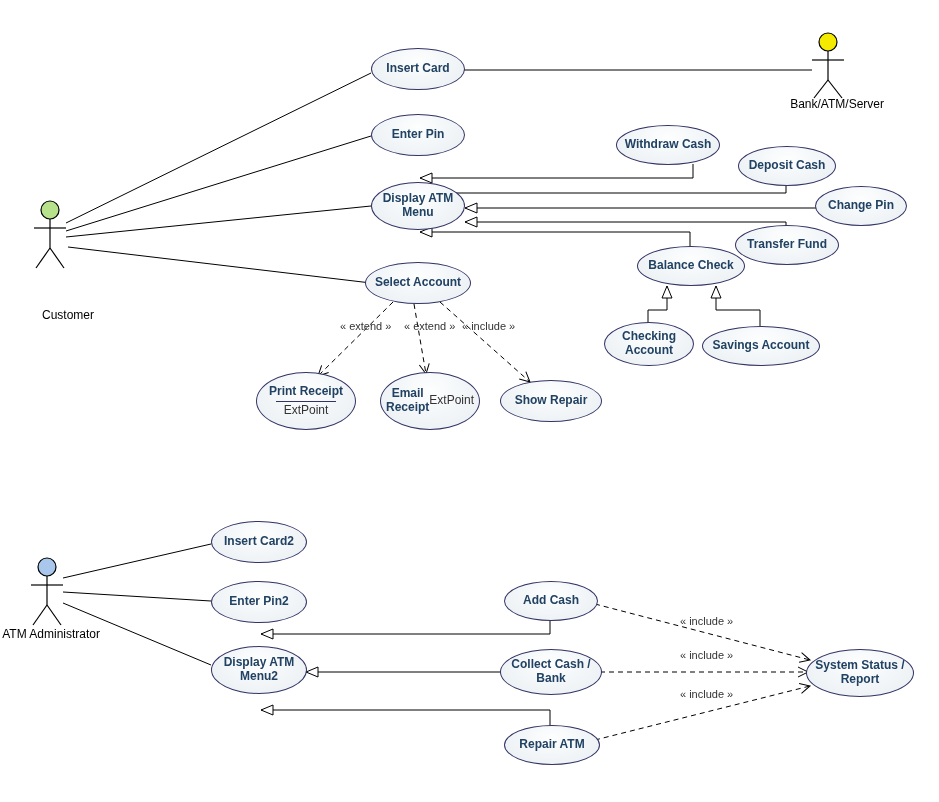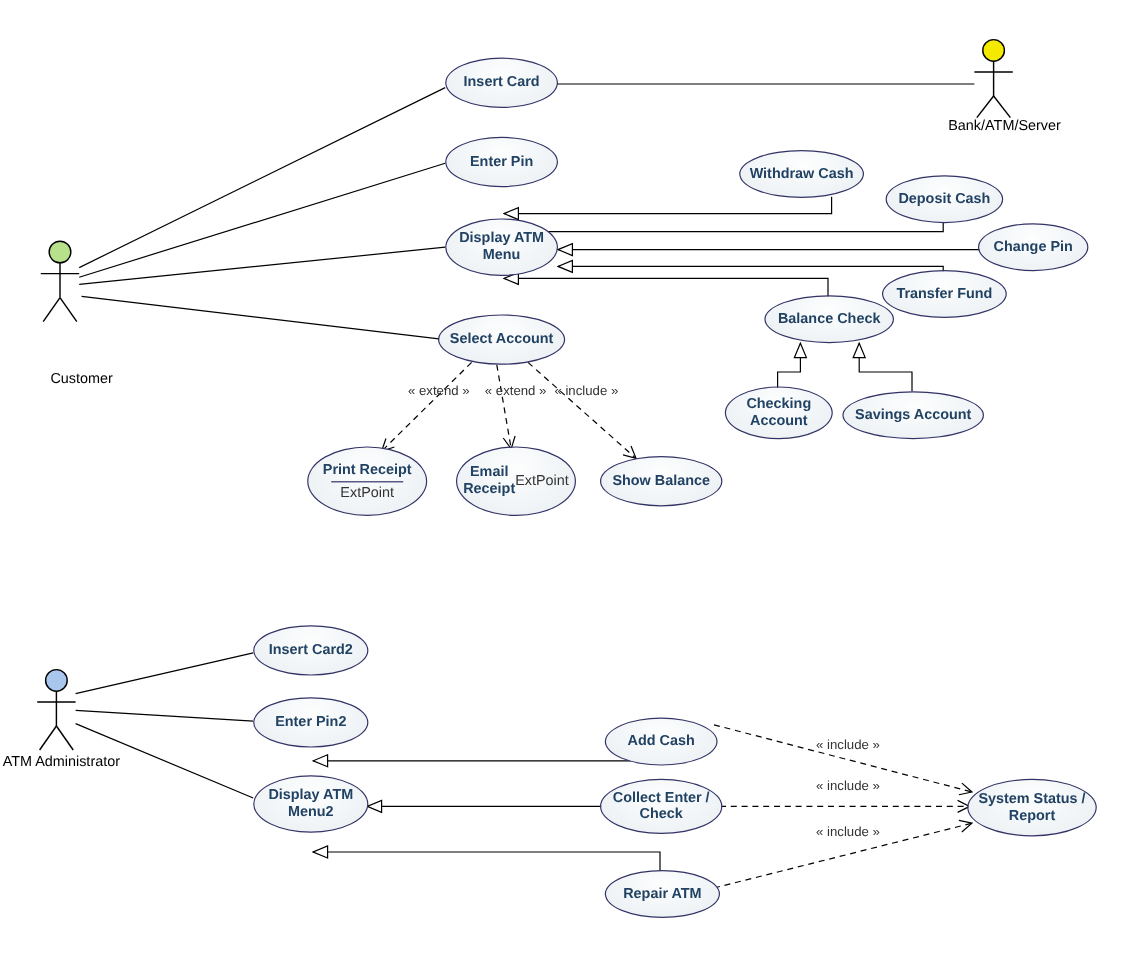--- a/index.html
+++ b/index.html
@@ -142,28 +142,28 @@
   <span>Print Receipt</span>
   <hr class="inner-line">
   <span style="font-weight:normal;color:#333;">ExtPoint</span>
 </div>
 
 <div class="usecase" style="left:380px;top:372px;width:100px;height:58px;flex-direction:row;">
   <span>Email Receipt</span>
   <hr class="inner-line">
   <span style="font-weight:normal;color:#333;">ExtPoint</span>
 </div>
-<div class="usecase" style="left:500px;top:380px;width:102px;height:42px;">Show Balance</div>
+<div class="usecase" style="left:500px;top:380px;width:102px;height:42px;">Show Repair</div>
 
 <div class="usecase" style="left:211px;top:521px;width:96px;height:42px;">Insert Card2</div>
 <div class="usecase" style="left:211px;top:581px;width:96px;height:42px;">Enter Pin2</div>
 <div class="usecase" style="left:211px;top:646px;width:96px;height:48px;">Display ATM Menu2</div>
 
-<div class="usecase" style="left:504px;top:598px;width:94px;height:40px;text-align:center;">Add Cash</div>
-<div class="usecase" style="left:500px;top:649px;width:102px;height:46px;">Collect Enter / Check</div>
+<div class="usecase" style="left:504px;top:581px;width:94px;height:40px;text-align:center;">Add Cash</div>
+<div class="usecase" style="left:500px;top:649px;width:102px;height:46px;">Collect Cash / Bank</div>
 <div class="usecase" style="left:504px;top:725px;width:96px;height:40px;">Repair ATM</div>
 <div class="usecase" style="left:806px;top:649px;width:108px;height:48px;">System Status / Report</div>
 
 <div class="relation-label" style="left:340px;top:320px;">« extend »</div>
 <div class="relation-label" style="left:404px;top:320px;">« extend »</div>
 <div class="relation-label" style="left:462px;top:320px;">« include »</div>
 <div class="relation-label" style="left:680px;top:615px;">« include »</div>
 <div class="relation-label" style="left:680px;top:649px;">« include »</div>
 <div class="relation-label" style="left:680px;top:688px;">« include »</div>
 

